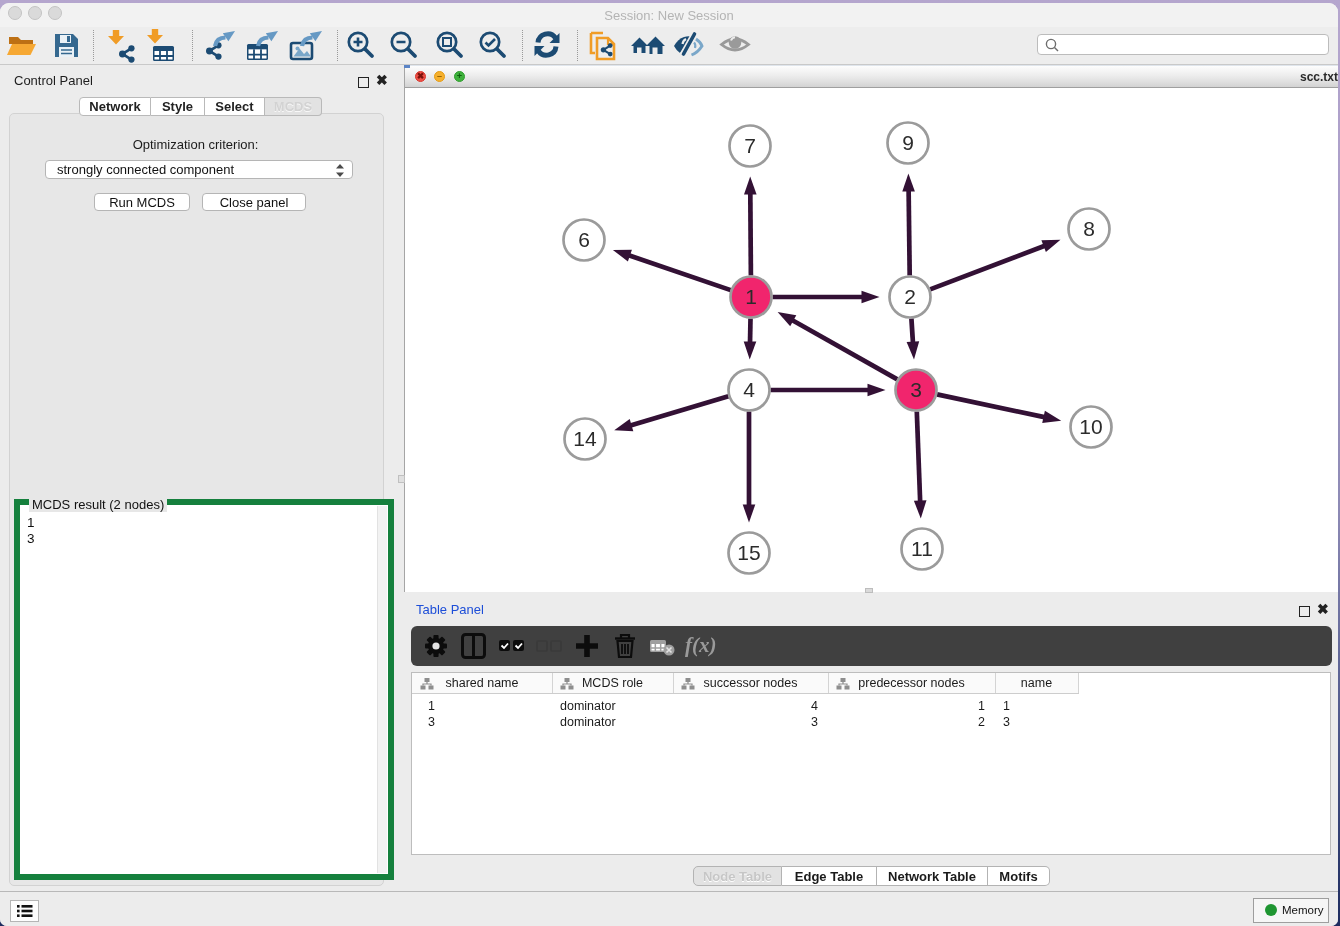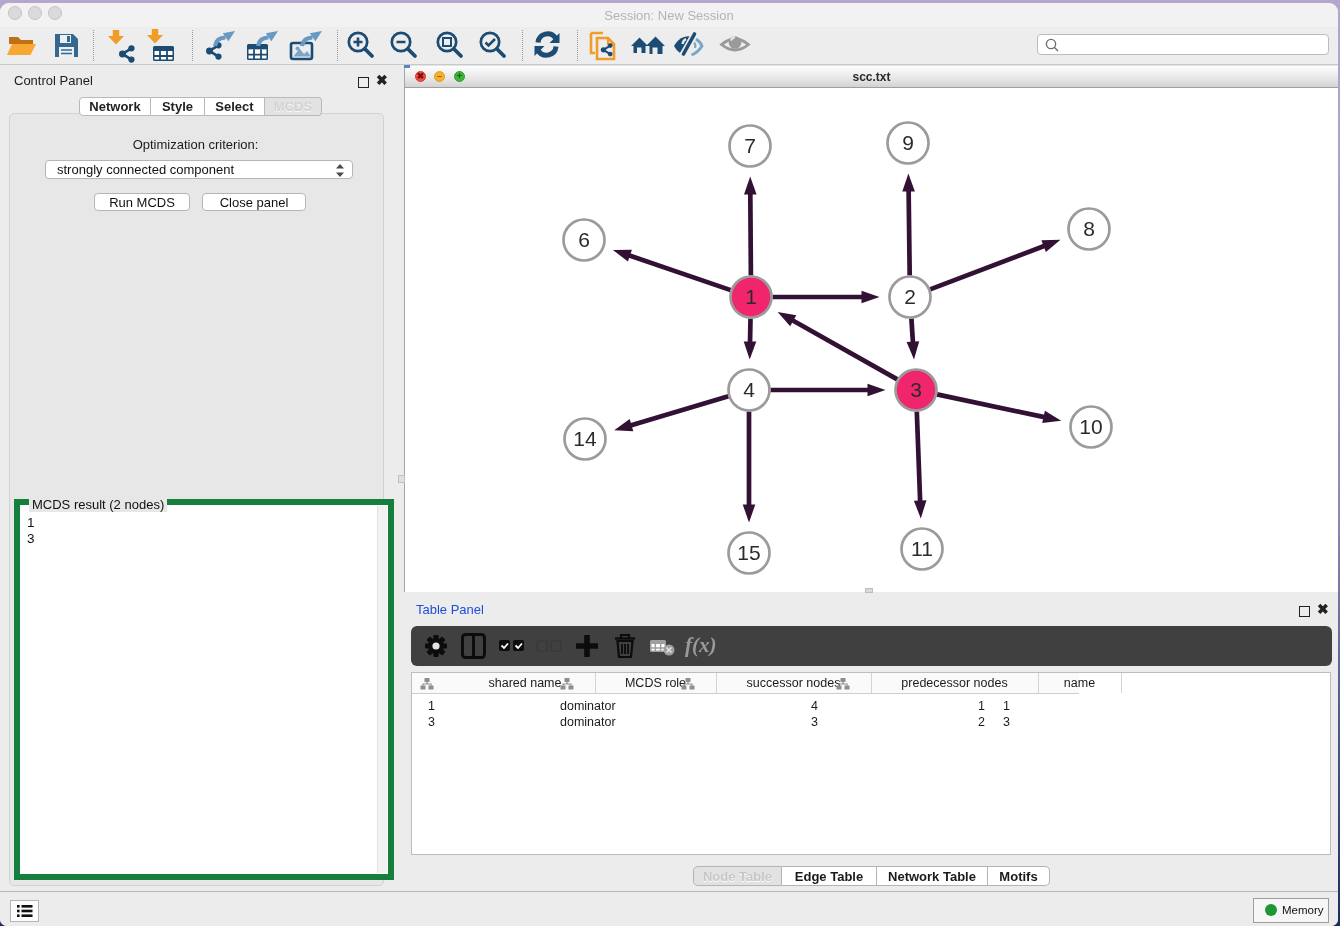--- a/index.html
+++ b/index.html
@@ -31,30 +31,30 @@
 #fieldset{left:14px;top:434px;width:368px;height:369px;background:#fff;border:6px solid #15803d;}
 #legend{left:9px;top:-8px;background:#e7e7e7;padding:0 3px;font-size:13px;color:#111;}
 #fscroll{right:1px;top:1px;width:9px;height:367px;background:#f2f2f2;border-left:1px solid #e2e2e2;}
 .fitem{left:7px;font-size:13.5px;color:#111;}
 
 #netwin{left:404px;top:62px;width:934px;height:527px;background:#fff;border-left:1px solid #a5a5a5;box-sizing:border-box;}
 #nettitle{left:0;top:0;width:100%;height:23px;background:linear-gradient(180deg,#fdfdfd 0%,#ededed 45%,#dddddd 80%,#d2d2d2 100%);
  border-bottom:1px solid #9f9f9f;box-sizing:border-box;border-top:1px solid #dfe5ec;}
 .mac{top:5px;width:11px;height:11px;border-radius:50%;box-sizing:border-box;font-size:9px;font-weight:700;
  text-align:center;line-height:9px;}
-#netname{width:100%;text-align:center;top:4px;font-size:12px;font-weight:700;color:#2a2a2a;}
+#netname{width:100%;text-align:right;top:4px;font-size:12px;font-weight:700;color:#2a2a2a;}
 #splith{left:865px;top:585px;width:8px;height:5px;background:#dadada;border:1px solid #bdbdbd;box-sizing:border-box;}
 #vsplit-handle{left:398px;top:472px;width:7px;height:8px;background:#e0e0e0;border:1px solid #c0c0c0;box-sizing:border-box;}
 
 #tpanel{left:404px;top:595px;width:934px;height:293px;}
 #tphead{left:12px;top:4px;font-size:13px;color:#1d4ed8;}
 #ttoolbar{left:7px;top:28px;width:921px;height:40px;background:#404040;border-radius:6px;font-weight:bold;}
 #ttable{left:7px;top:74px;width:920px;height:183px;background:#fff;border:1px solid #bdbdbd;box-sizing:border-box;}
 #thead{left:0;top:0;width:667px;height:21px;background:#fafafa;border-bottom:1px solid #cdcdcd;box-sizing:border-box;}
-.hcell{top:0;height:20px;border-right:1px solid #d4d4d4;font-size:12.5px;color:#1b1b1b;text-align:center;line-height:20px;margin-left:43px;}
+.hcell{top:0;height:20px;border-right:1px solid #d4d4d4;font-size:12.5px;color:#1b1b1b;text-align:center;line-height:20px;}
 .hicon{top:5px;}
 .cell{font-size:12.5px;color:#1b1b1b;}
 #tabstrip{left:0;top:264px;width:100%;height:29px;}
 .stab{top:4px;height:20px;background:#fff;border:1px solid #b3b3b3;font-size:13px;font-weight:700;color:#1a1a1a;
  text-align:center;line-height:19px;box-sizing:border-box;}
 
 #status{left:0;top:888px;width:100%;height:35px;background:#ececec;border-top:1px solid #b8b8b8;}
 #lbtn{left:10px;top:8px;width:27px;height:20px;background:#fdfdfd;border:1px solid #b5b5b5;}
 #membtn{left:1253px;top:6px;width:74px;height:23px;background:#f6f6f6;border:1px solid #9e9e9e;
  font-size:11.5px;color:#111;}

